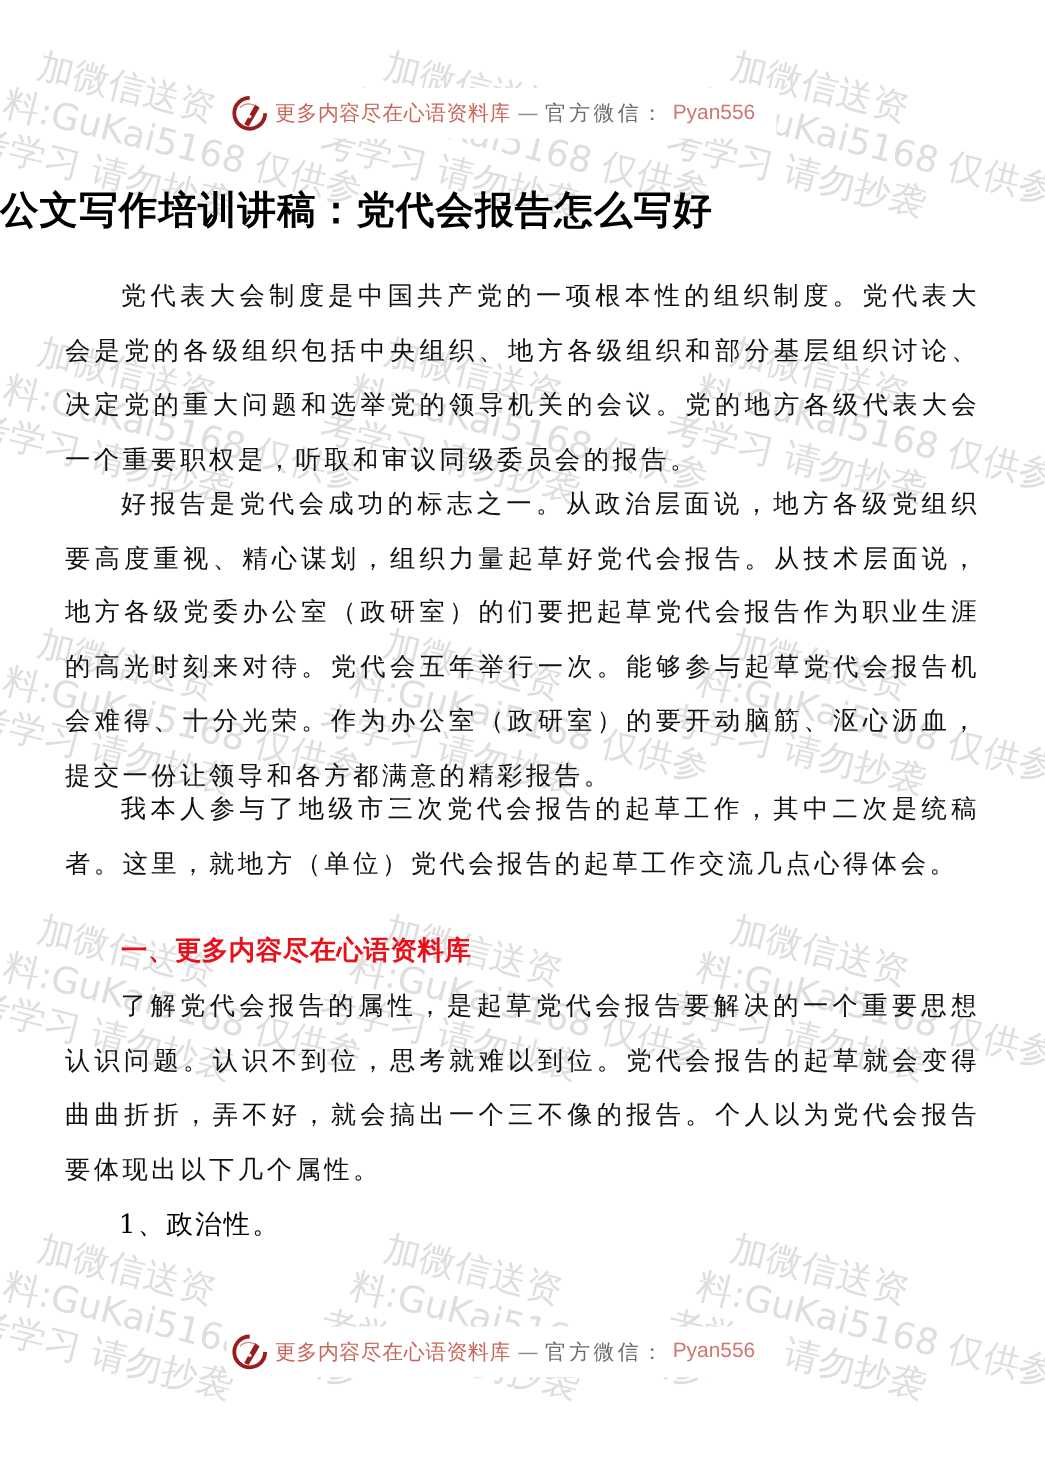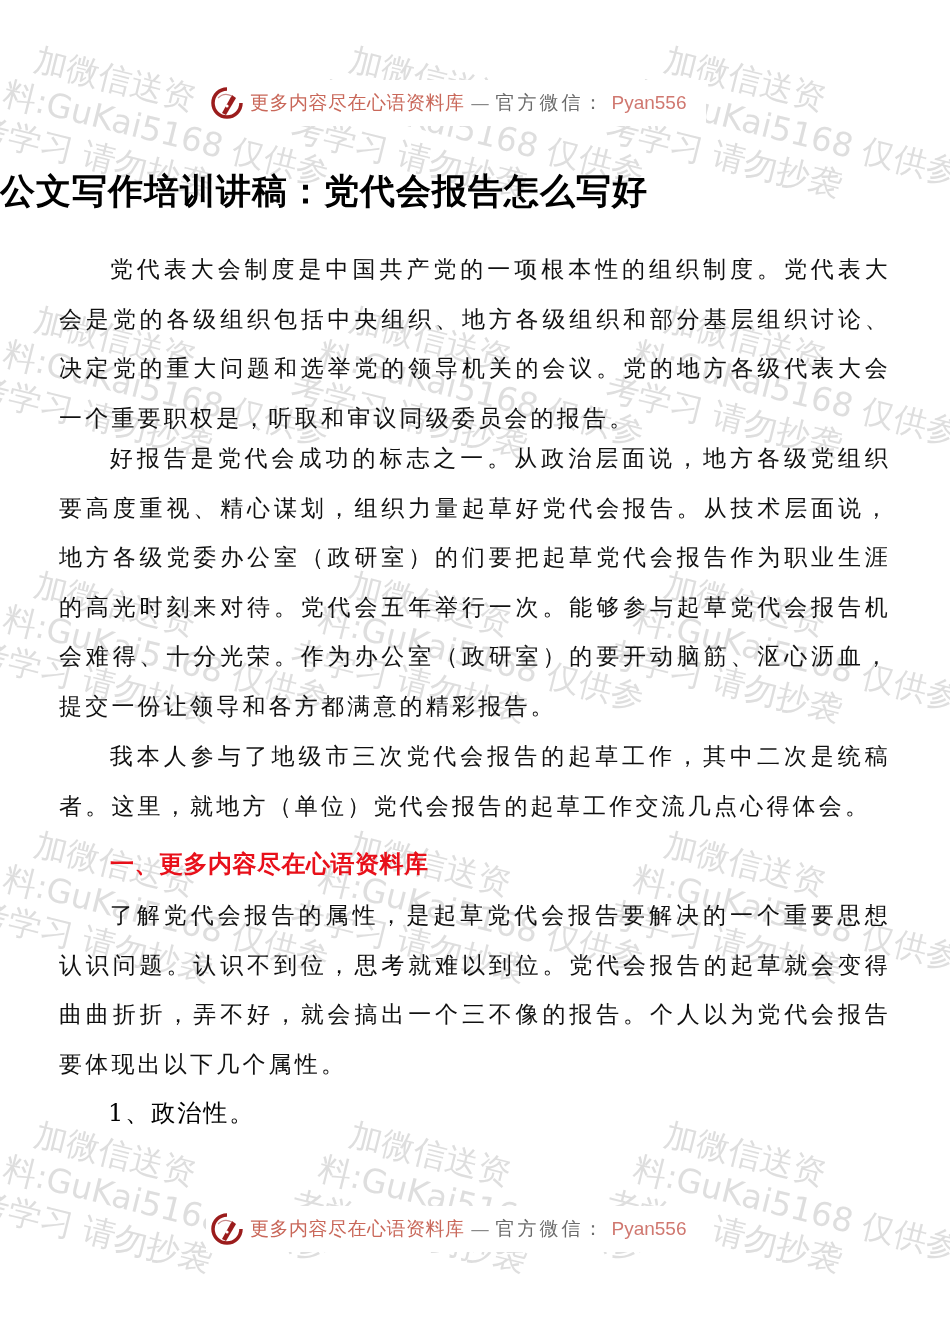--- a/index.html
+++ b/index.html
@@ -128,21 +128,21 @@
   <span class="id">Pyan556</span>
 </div>
 
 <div class="content">
   <div class="title">公文写作培训讲稿：党代会报告怎么写好</div>
 
   <p class="para" style="top:245px;"><span class="indent"></span><span>党代表大会制度是中国共产党的一项根本性的组织制度。党代表大会是党的各级组织包括中央组织、地方各级组织和部分基层组织讨论、决定党的重大问题和选举党的领导机关的会议。党的地方各级代表大会一个重要职权是，听取和审议同级委员会的报告。</span></p>
 
   <p class="para" style="top:434px;"><span class="indent"></span><span>好报告是党代会成功的标志之一。从政治层面说，地方各级党组织要高度重视、精心谋划，组织力量起草好党代会报告。从技术层面说，地方各级党委办公室（政研室）的们要把起草党代会报告作为职业生涯的高光时刻来对待。党代会五年举行一次。能够参与起草党代会报告机会难得、十分光荣。作为办公室（政研室）的要开动脑筋、沤心沥血，提交一份让领导和各方都满意的精彩报告。</span></p>
 
-  <p class="para" style="top:732px;"><span class="indent"></span><span>我本人参与了地级市三次党代会报告的起草工作，其中二次是统稿者。这里，就地方（单位）党代会报告的起草工作交流几点心得体会。</span></p>
+  <p class="para" style="top:712px;"><span class="indent"></span><span>我本人参与了地级市三次党代会报告的起草工作，其中二次是统稿者。这里，就地方（单位）党代会报告的起草工作交流几点心得体会。</span></p>
 
   <div class="heading-red">一、更多内容尽在心语资料库</div>
 
   <p class="para" style="top:891px;"><span class="indent"></span><span>了解党代会报告的属性，是起草党代会报告要解决的一个重要思想认识问题。认识不到位，思考就难以到位。党代会报告的起草就会变得曲曲折折，弄不好，就会搞出一个三不像的报告。个人以为党代会报告要体现出以下几个属性。</span></p>
 
   <div class="sub">1、政治性。</div>
 </div>
 
 <div class="banner bottom">
   <svg class="logo" viewBox="0 0 34 34">

